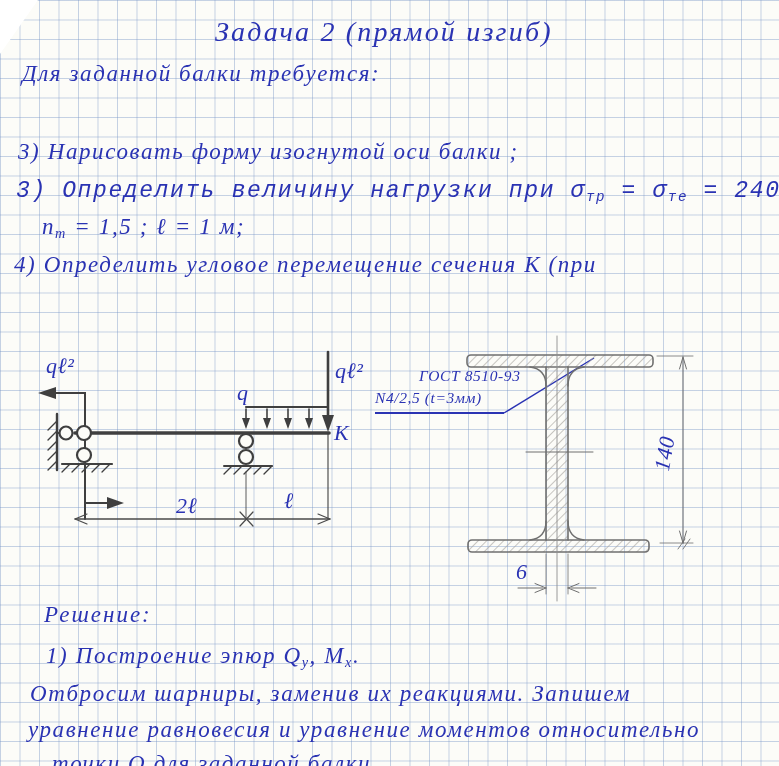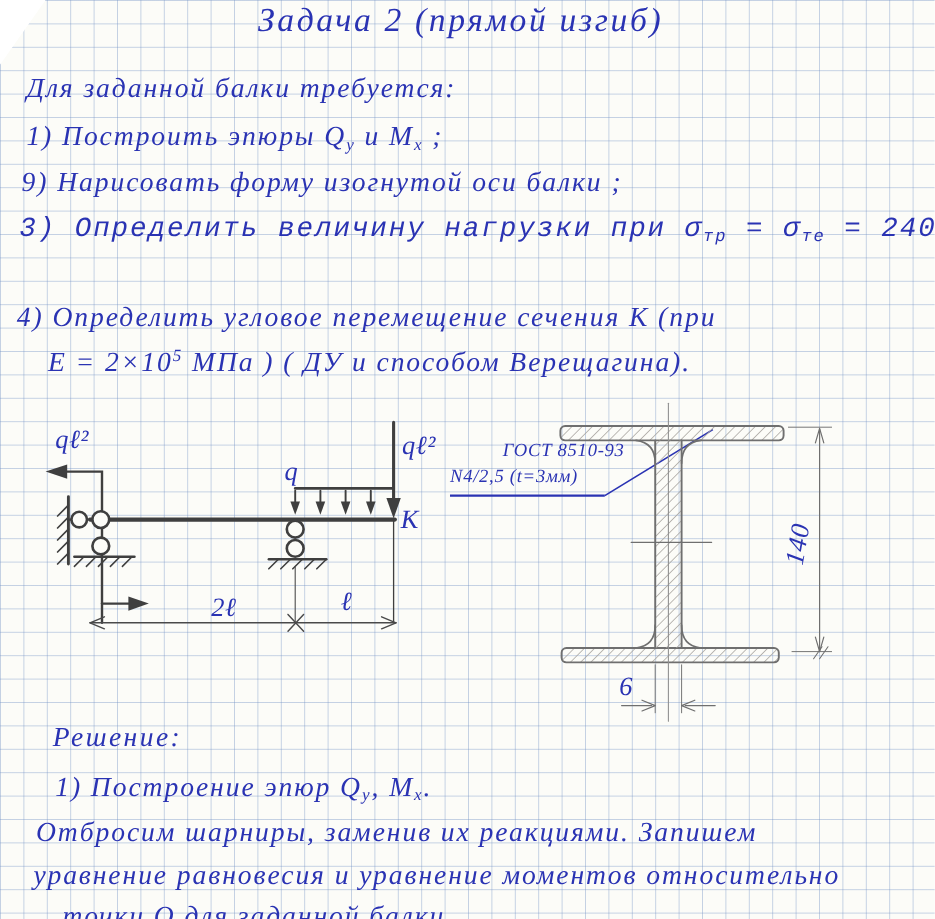--- a/index.html
+++ b/index.html
@@ -134,28 +134,27 @@
         <line x1="546" y1="554" x2="546" y2="594" stroke-width="0.8"></line>
         <line x1="568" y1="554" x2="568" y2="594" stroke-width="0.8"></line>
         <line x1="518" y1="588" x2="543" y2="588" stroke-width="1"></line>
         <path d="M546,588 l-11,-4.5 M546,588 l-11,4.5" stroke-width="1"></path>
         <line x1="596" y1="588" x2="571" y2="588" stroke-width="1"></line>
         <path d="M568,588 l11,-4.5 M568,588 l11,4.5" stroke-width="1"></path>
       </g>
     </g>
   </svg>
 
-  <div class="hw title" style="left:215px;top:0;">Задача 2 (прямой изгиб)</div>
+  <div class="hw title" style="left:215px;top:14px;">Задача 2 (прямой изгиб)</div>
 
   <div class="hw" style="left:22px;top:60px;text-align:center;"><span>Для заданной балки требуется:</span></div>
-  <div class="hw" style="left:22px;top:100px;"><span>1) Построить эпюры Q</span><span class="seg-sub">y</span><span> и M</span><span class="seg-sub">x</span><span> ;</span></div>
-  <div class="hw" style="left:18px;top:138px;"><span>9) Нарисовать форму изогнутой оси балки ;</span></div>
+  <div class="hw" style="left:18px;top:138px;"><span>3) Нарисовать форму изогнутой оси балки ;</span></div>
   <div class="hw" style="left:16px;top:177px;font-family:Liberation Mono, monospace;"><span>3) Определить величину нагрузки при σ</span><span class="seg-sub">тр</span><span> = σ</span><span class="seg-sub">те</span><span> = 240 МПа,</span></div>
+  <div class="hw" style="left:42px;top:213px;"><span>n</span><span class="seg-sub">т</span><span> = 1,5 ;  ℓ = 1 м;</span></div>
   <div class="hw" style="left:14px;top:251px;"><span>4) Определить угловое перемещение сечения К (при</span></div>
-  <div class="hw" style="left:40px;top:288px;"><span>Е = 2×10</span><span class="seg-sup">5</span><span> МПа ) ( ДУ и способом Верещагина).</span></div>
 
   <div class="hw lbl" style="left:46px;top:352px;">qℓ²</div>
   <div class="hw lbl" style="left:237px;top:379px;">q</div>
   <div class="hw lbl" style="left:335px;top:357px;">qℓ²</div>
   <div class="hw lbl" style="left:334px;top:419px;">К</div>
   <div class="hw lbl" style="left:176px;top:492px;">2ℓ</div>
   <div class="hw lbl" style="left:284px;top:487px;">ℓ</div>
 
   <div class="hw small" style="left:383px;top:366px;margin-left:36px;">ГОСТ 8510-93</div>
   <div class="hw small" style="left:375px;top:388px;">N4/2,5 (t=3мм)</div>

